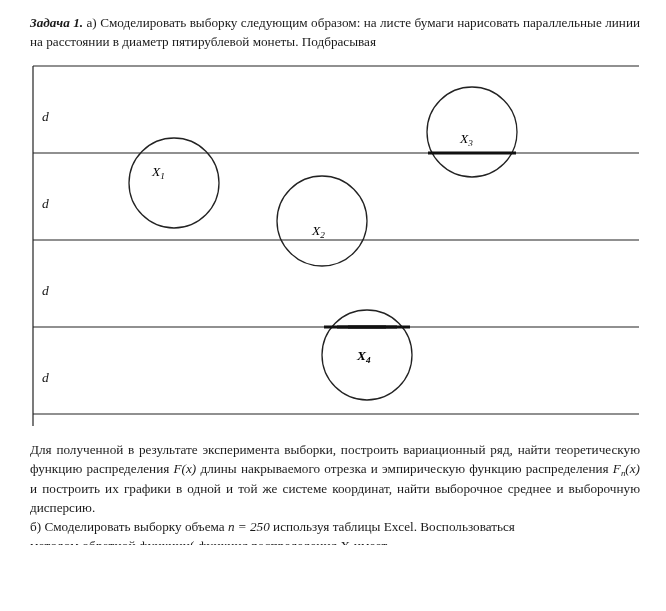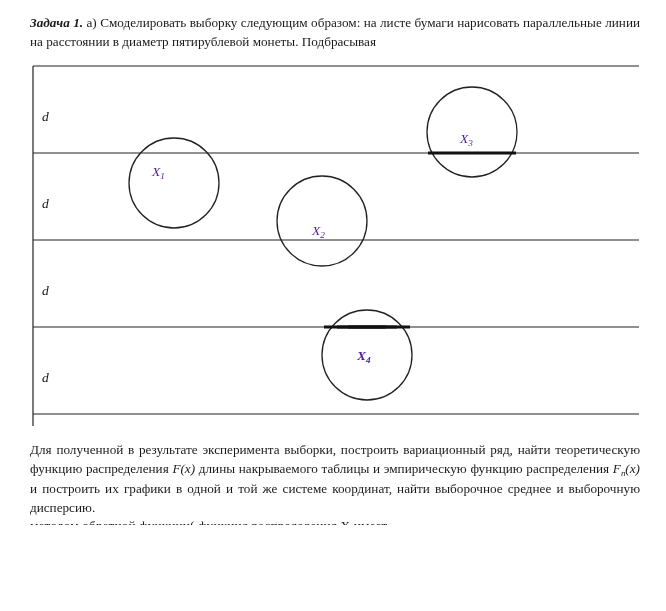--- a/index.html
+++ b/index.html
@@ -58,21 +58,21 @@
     font-style: italic;
     font-size: 13.5px;
     font-family: "Liberation Serif", serif;
     color: #111;
   }
   .circ-label {
     position: absolute;
     font-style: italic;
     font-size: 13.5px;
     font-family: "Liberation Serif", serif;
-    color: #4c1d95;
+    color: #000000;
     white-space: nowrap;
   }
   .after-fig { margin-top: 14px; }
   .para.tight { margin-top: 1px; }
   .cut-line {
     font-size: 13.2px;
     line-height: 1.42;
     margin: 0;
     white-space: nowrap;
     overflow: hidden;
@@ -120,21 +120,27 @@
 
     <span class="circ-label" style="left:120px; top:99px;"><span>X</span><span class="sub">1</span></span>
     <span class="circ-label" style="left:280px; top:158px;"><span>X</span><span class="sub">2</span></span>
     <span class="circ-label" style="left:428px; top:66px;"><span>X</span><span class="sub">3</span></span>
     <span class="circ-label" style="left:325px; top:283px;font-weight:bold;"><span>X</span><span class="sub">4</span></span>
   </div>
 
   <p class="para after-fig">
     <span>Для полученной в результате эксперимента выборки,  построить вариационный ряд, найти теоретическую функцию распределения</span>
     <span class="math mathv">F(x)</span>
-    <span>длины накрываемого таблицы и эмпирическую функцию распределения</span>
+    <span>длины накрываемого отрезка и эмпирическую функцию распределения</span>
     <span class="math"><span class="mathv">F</span><span class="sub">n</span><span class="mathv">(x)</span></span>
     <span>и построить их графики в одной и той же системе координат, найти выборочное среднее и выборочную дисперсию.</span>
   </p>
 
+  <p class="para tight">
+    <span>б)</span>
+    <span>Смоделировать выборку объема</span>
+    <span class="math mathv">n = 250</span>
+    <span>используя таблицы Excel. Воспользоваться</span>
+  </p>
 
   <p class="cut-line spaced">методом      обратной      функции(      функция      распределения      X  имеет</p>
 
 </div>
 
 </body></html>

